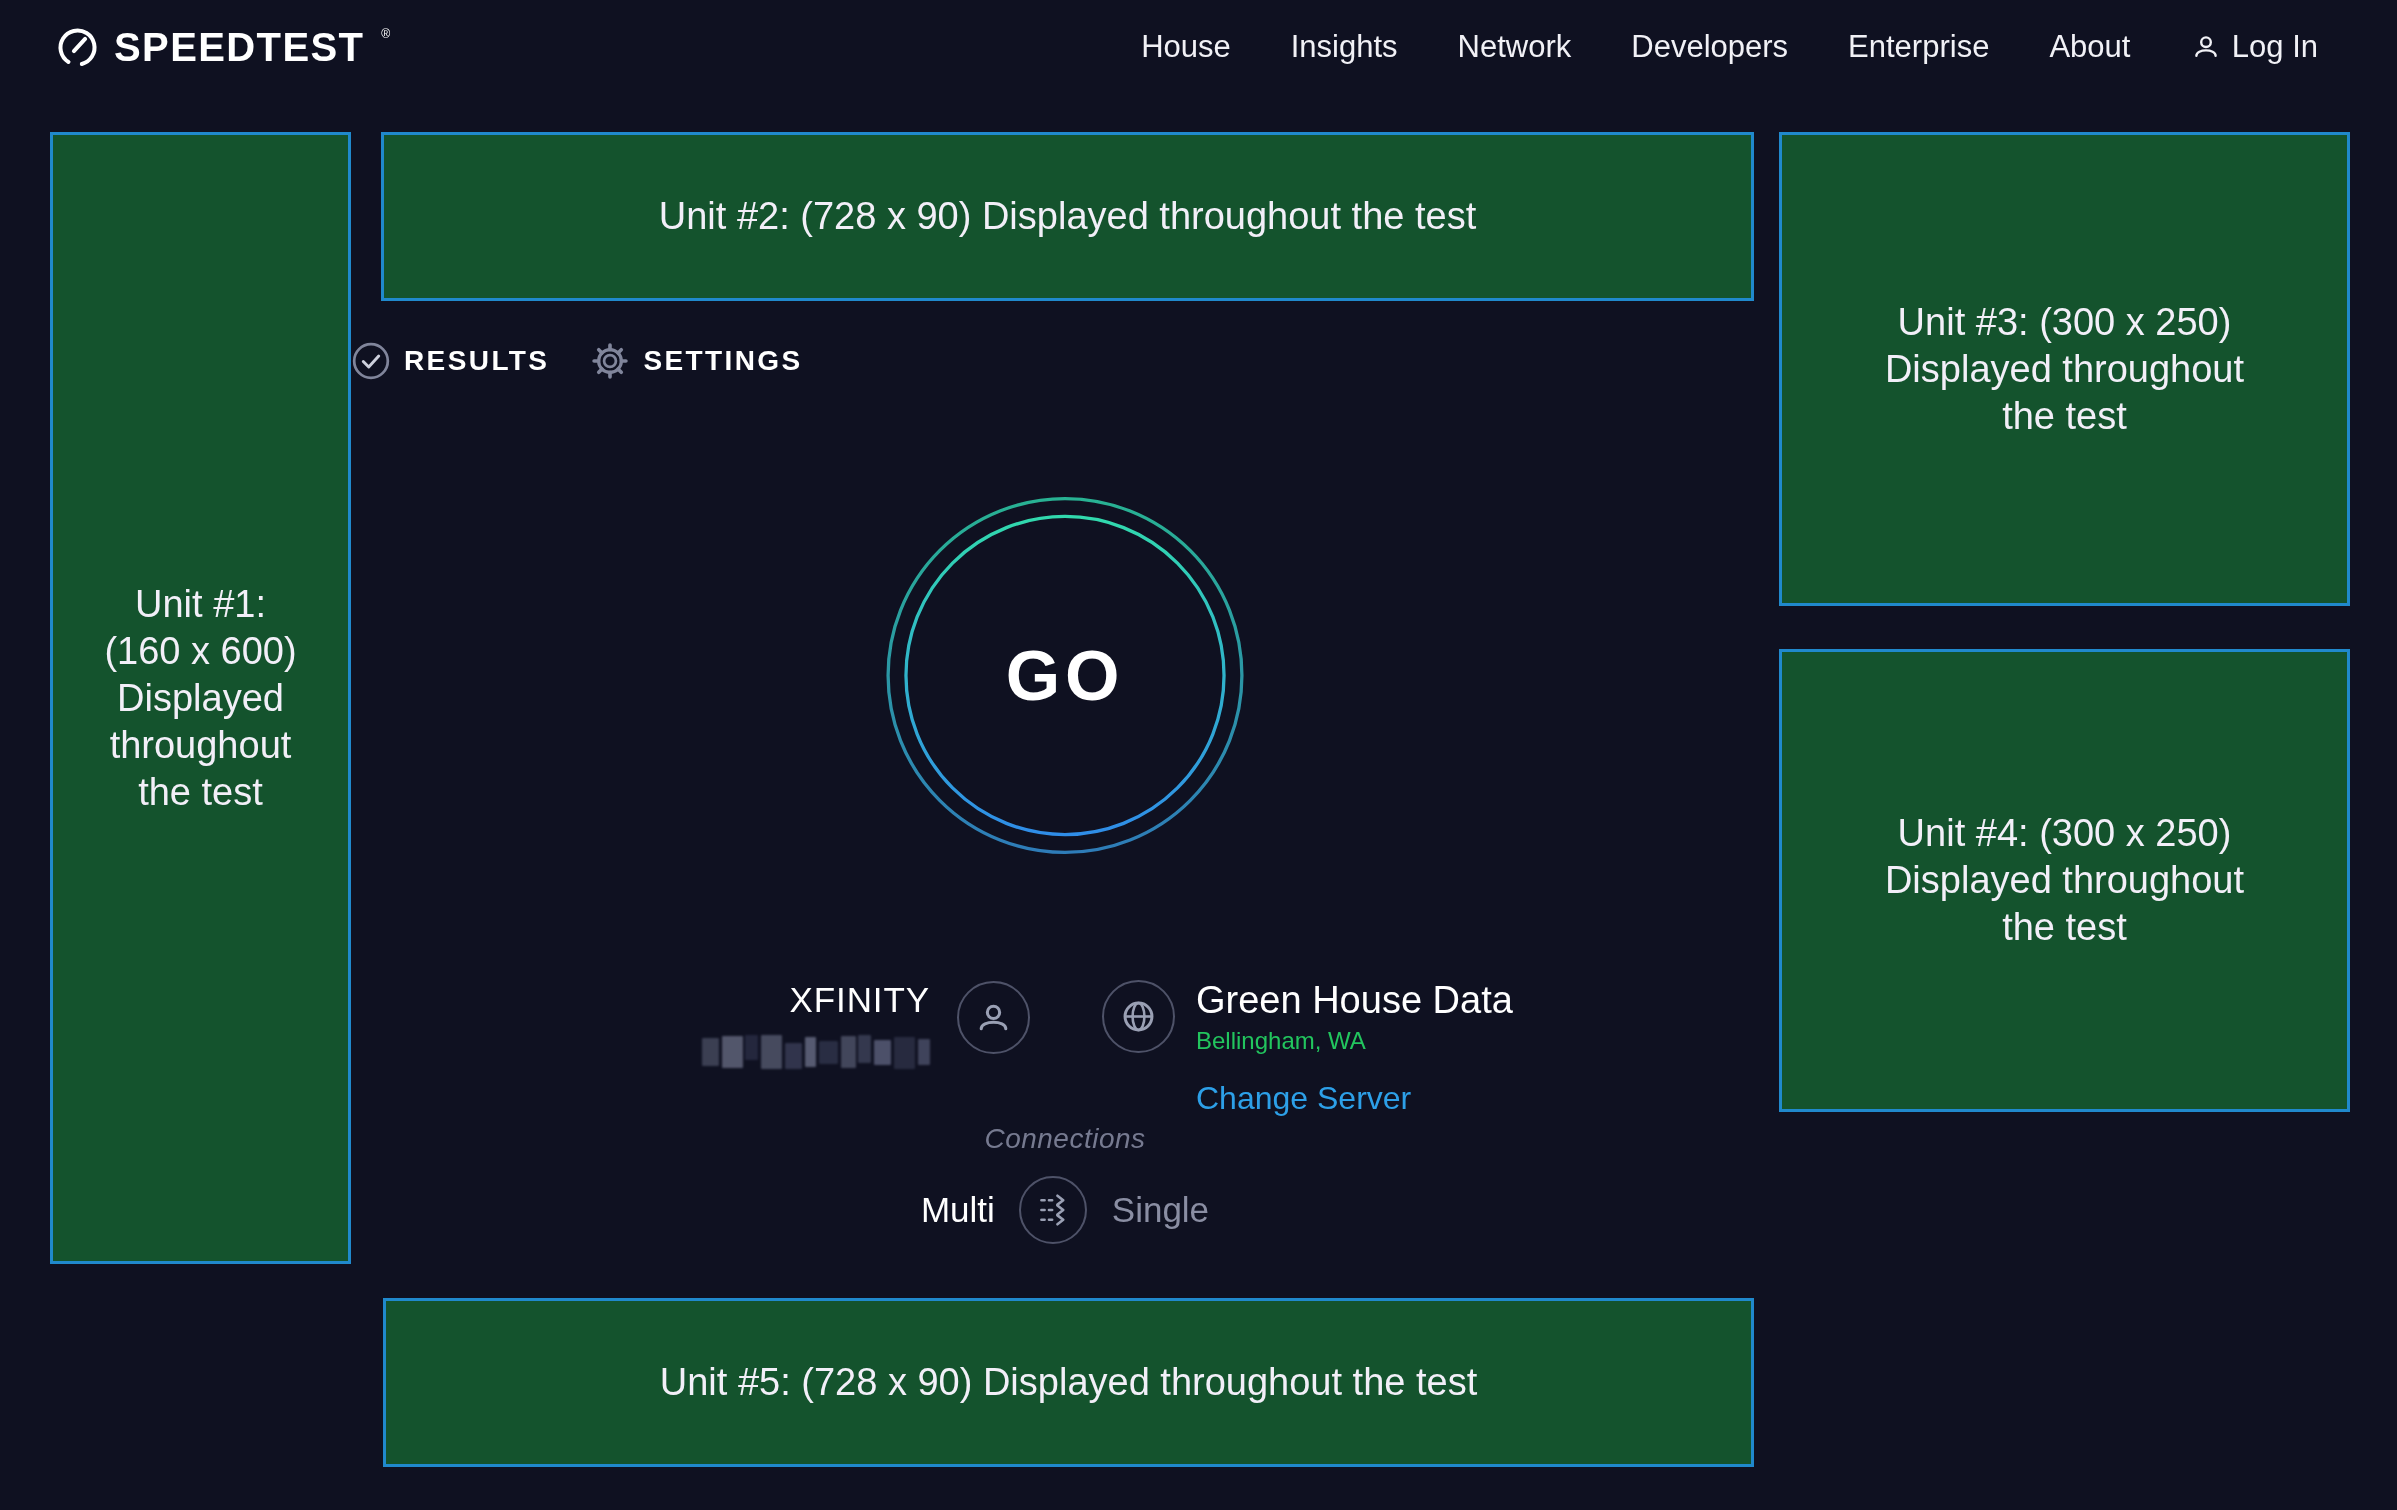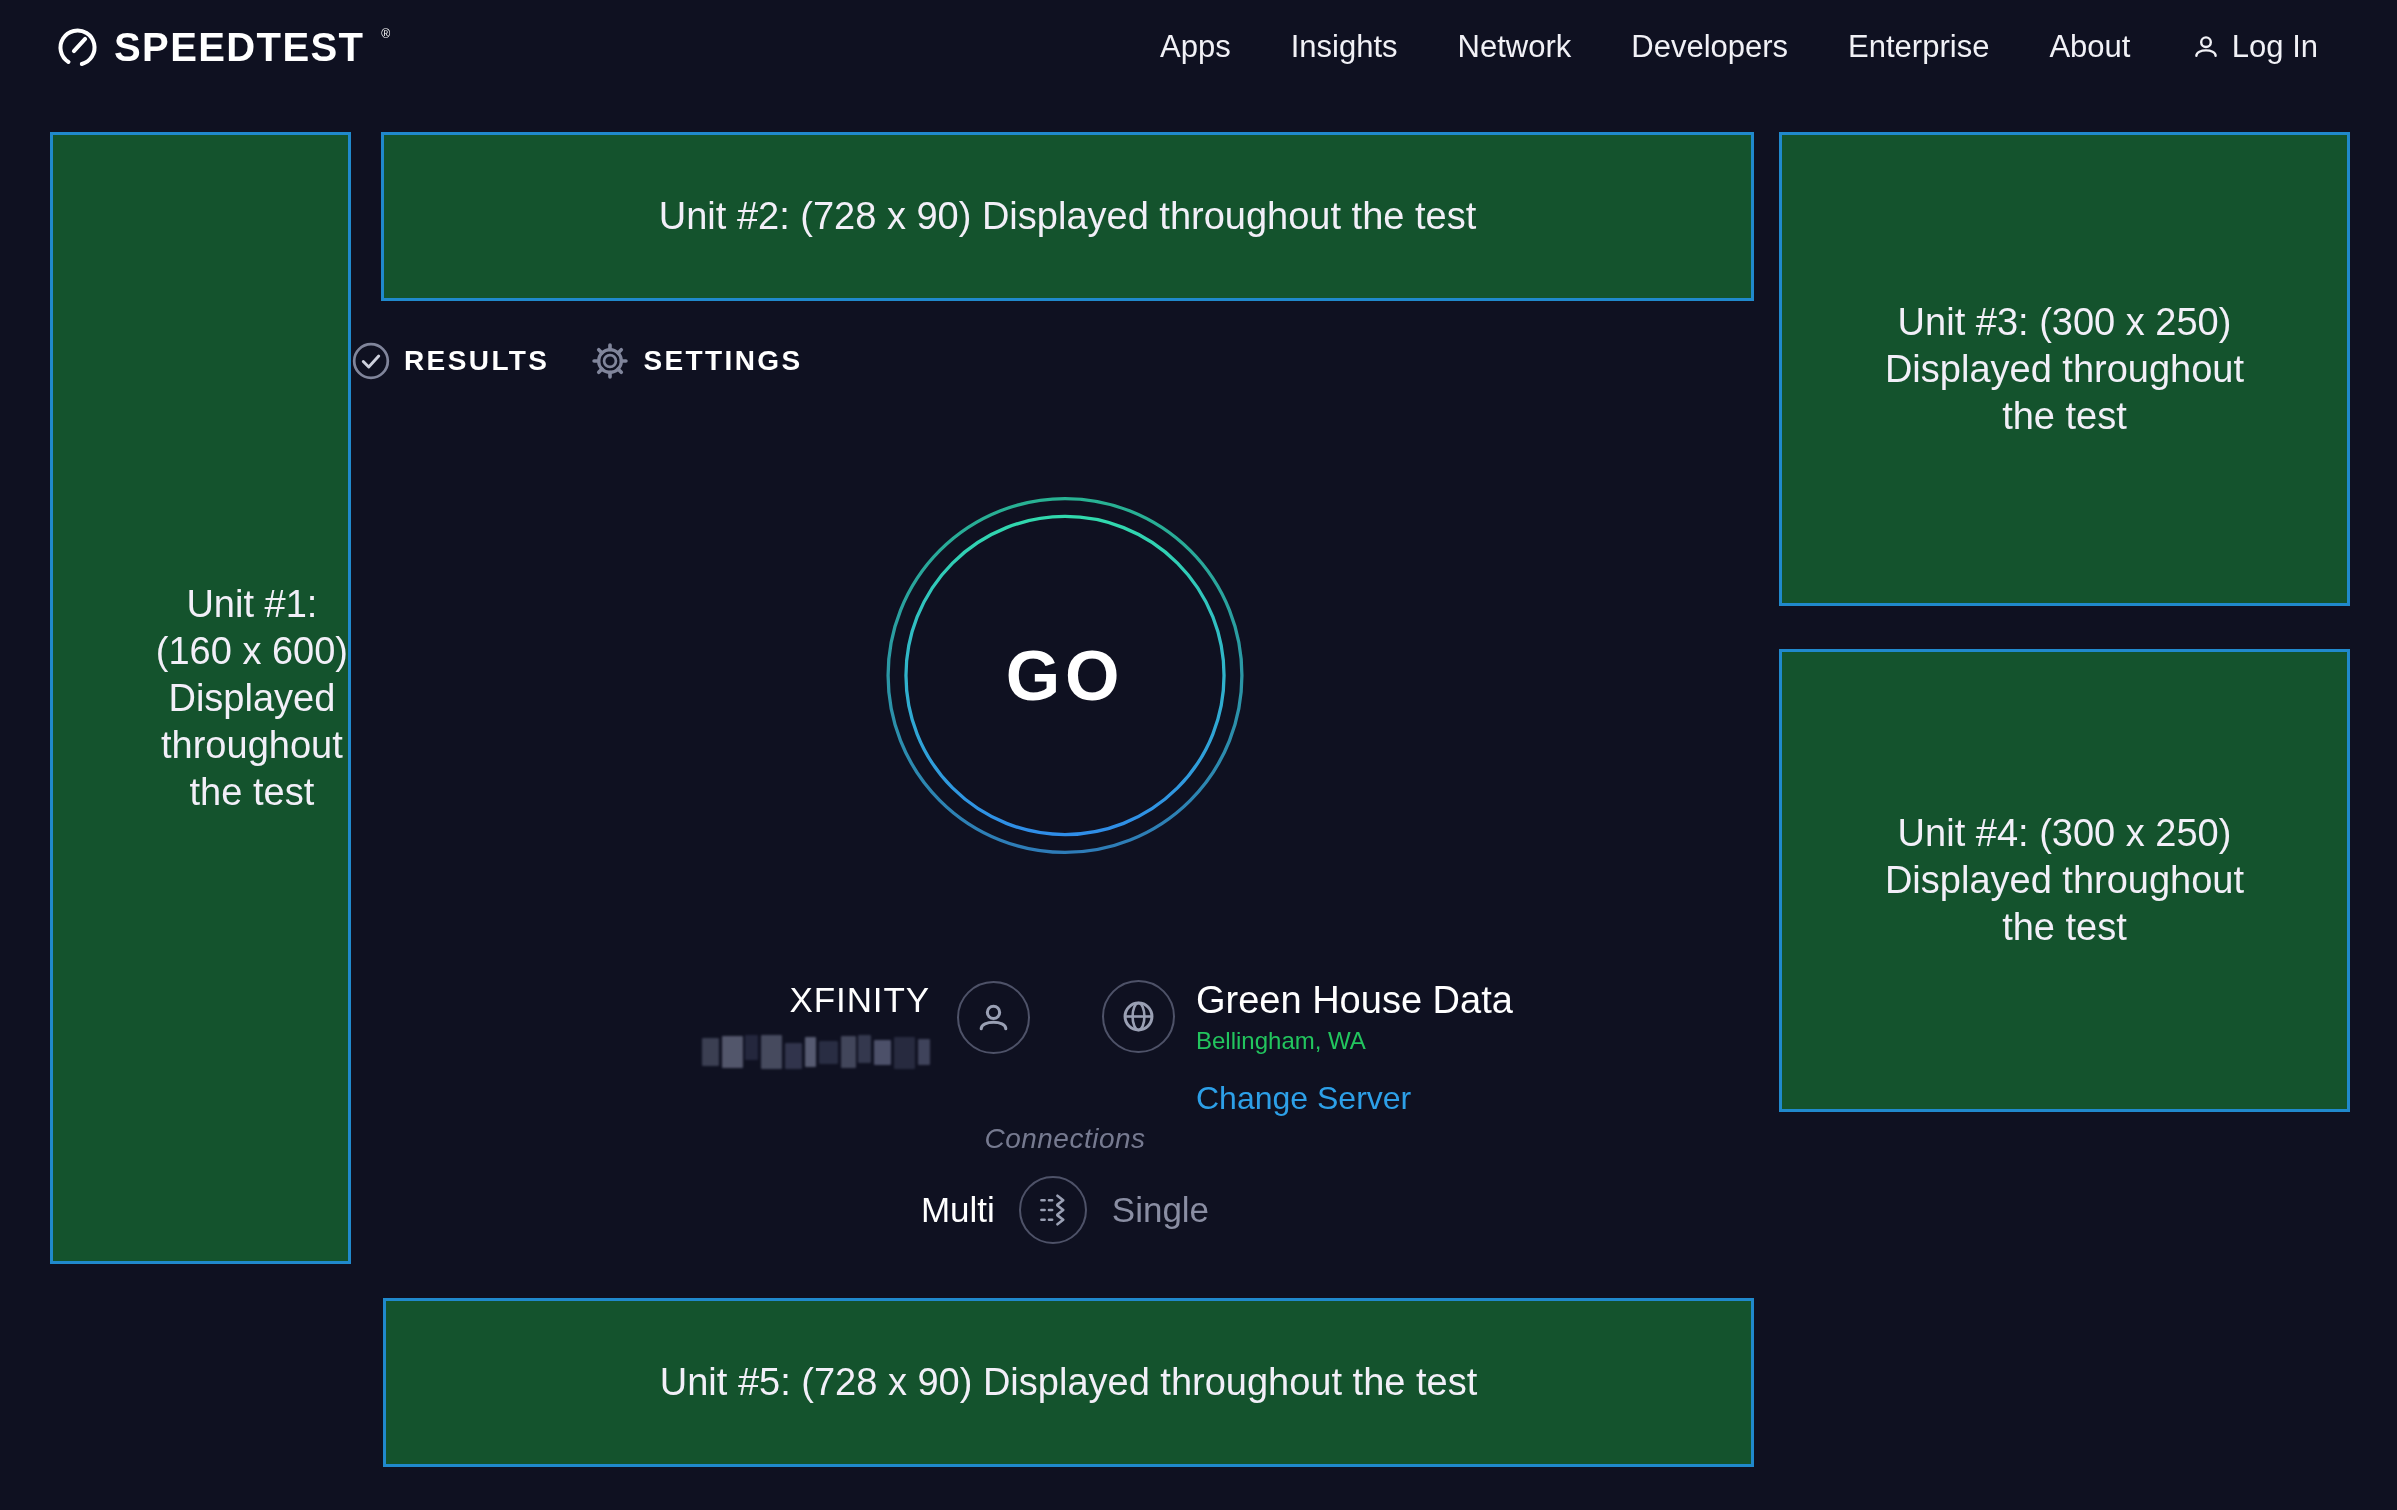--- a/index.html
+++ b/index.html
@@ -15,21 +15,21 @@
   .nav{display:flex;align-items:center;gap:60px;}
   .nav-item{color:#f1f1f6;font-size:31px;font-weight:500;text-decoration:none;cursor:pointer;}
   .nav-login{display:flex;align-items:center;gap:9.4px;color:#f1f1f6;font-size:31px;
              font-weight:500;text-decoration:none;cursor:pointer;}
   .nav-login-icon{display:flex;}
 
   
   .ad{position:absolute;background:#14532d;border:3.8px solid #2089cc;box-sizing:border-box;
       display:flex;align-items:center;justify-content:center;cursor:pointer;}
   .ad-text{color:#f2eff8;font-size:38px;line-height:47px;text-align:center;}
-  .ad1{left:50px;top:132px;width:301px;height:1132px;justify-content:flex-end;}
+  .ad1{left:50px;top:132px;width:301px;height:1132px;}
   .ad2{left:381px;top:132px;width:1373px;height:169px;}
   .ad3{left:1779px;top:132px;width:571px;height:474px;}
   .ad4{left:1779px;top:649px;width:571px;height:463px;}
   .ad5{left:383px;top:1298px;width:1371px;height:169px;}
 
   
   .content{position:absolute;left:351px;top:0;width:1428px;height:1510px;}
 
   .tabs{position:absolute;top:341px;left:0;right:0;display:flex;
         align-items:center;gap:41px;}
@@ -93,21 +93,21 @@
       <span class="logo-icon" style="display:flex;">
         <svg width="43" height="43" viewBox="0 0 48 48" fill="none">
           <circle cx="24" cy="24" r="19" stroke="#ffffff" stroke-width="4.5" pathLength="100" stroke-dasharray="87 13" stroke-linecap="round" transform="rotate(122 24 24)"></circle>
           <line x1="20" y1="28" x2="32.5" y2="14.5" stroke="#ffffff" stroke-width="4.5" stroke-linecap="round"></line>
         </svg>
       </span>
       <span class="logo-text">SPEEDTEST</span>
       <span class="logo-mark">®</span>
     </div>
     <div class="nav">
-      <a class="nav-item">Apps</a>
+      <a class="nav-item">House</a>
       <a class="nav-item">Insights</a>
       <a class="nav-item">Network</a>
       <a class="nav-item">Developers</a>
       <a class="nav-item">Enterprise</a>
       <a class="nav-item">About</a>
       <a class="nav-login">
         <span class="nav-login-icon">
           <svg width="32" height="32" viewBox="0 0 40 40" fill="none">
             <circle cx="20" cy="14" r="6" stroke="#f1f1f6" stroke-width="3"></circle>
             <path d="M 8 31 C 8 22, 32 22, 32 31" stroke="#f1f1f6" stroke-width="3" stroke-linecap="round" fill="none"></path>

